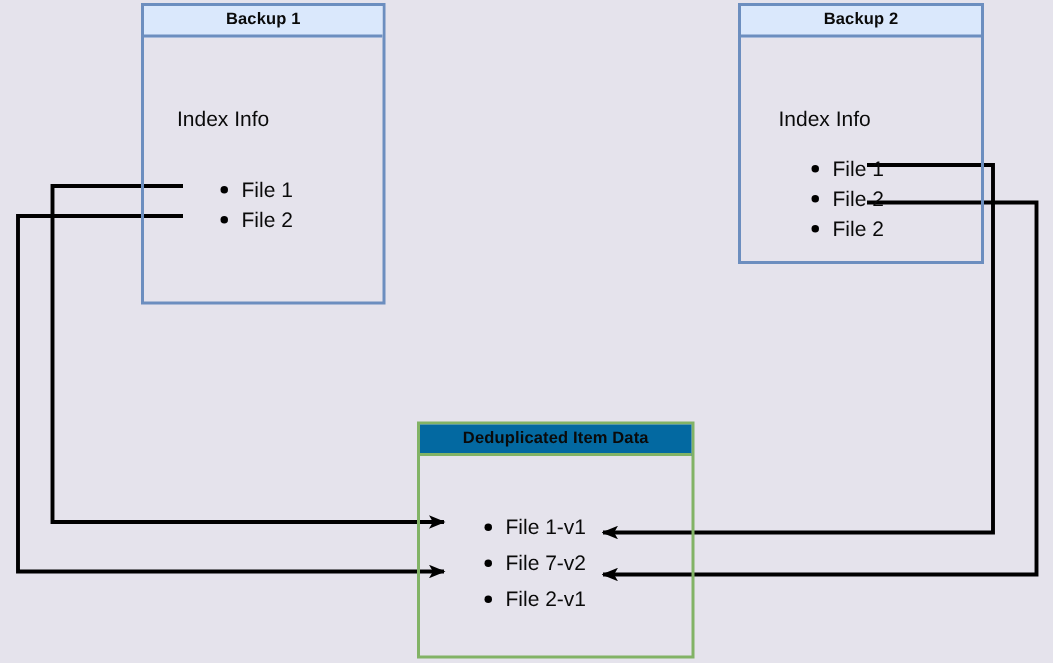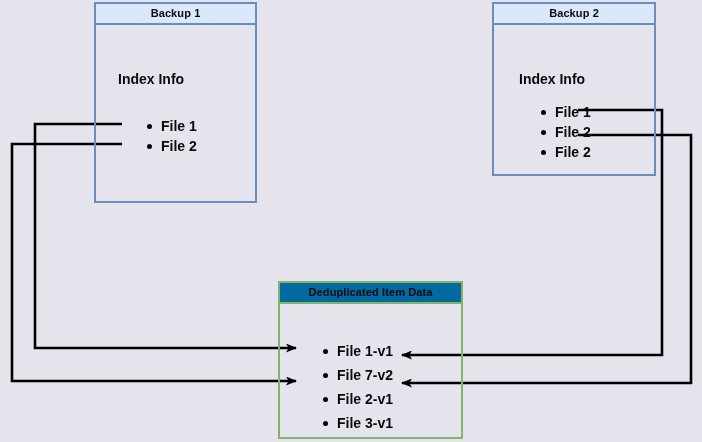--- a/index.html
+++ b/index.html
@@ -46,21 +46,20 @@
     letter-spacing: 0.1px;
   }
   .node.green .node-header {
     background: #0369a1;
     border-bottom-color: #82b366;
   }
 
   .node-body {
     position: relative;
     height: calc(100% - 21px);
-    font-weight: bold;
   }
 
   .index-label {
     position: absolute;
     font-size: 14px;
     color: #0a0a0a;
     white-space: nowrap;
   }
 
   
@@ -154,18 +153,17 @@
     </div>
   </div>
 
   <div class="node green" id="node-dedup" style="left:258px; top:281px; width:185px; height:158px;">
     <div class="node-header">Deduplicated Item Data</div>
     <div class="node-body">
       <ul class="bullets" id="dd-list">
         <li>File 1-v1</li>
         <li>File 7-v2</li>
         <li>File 2-v1</li>
-        <li>File 3-v1</li>
       </ul>
     </div>
   </div>
 
 </div>
 
 </body></html>

